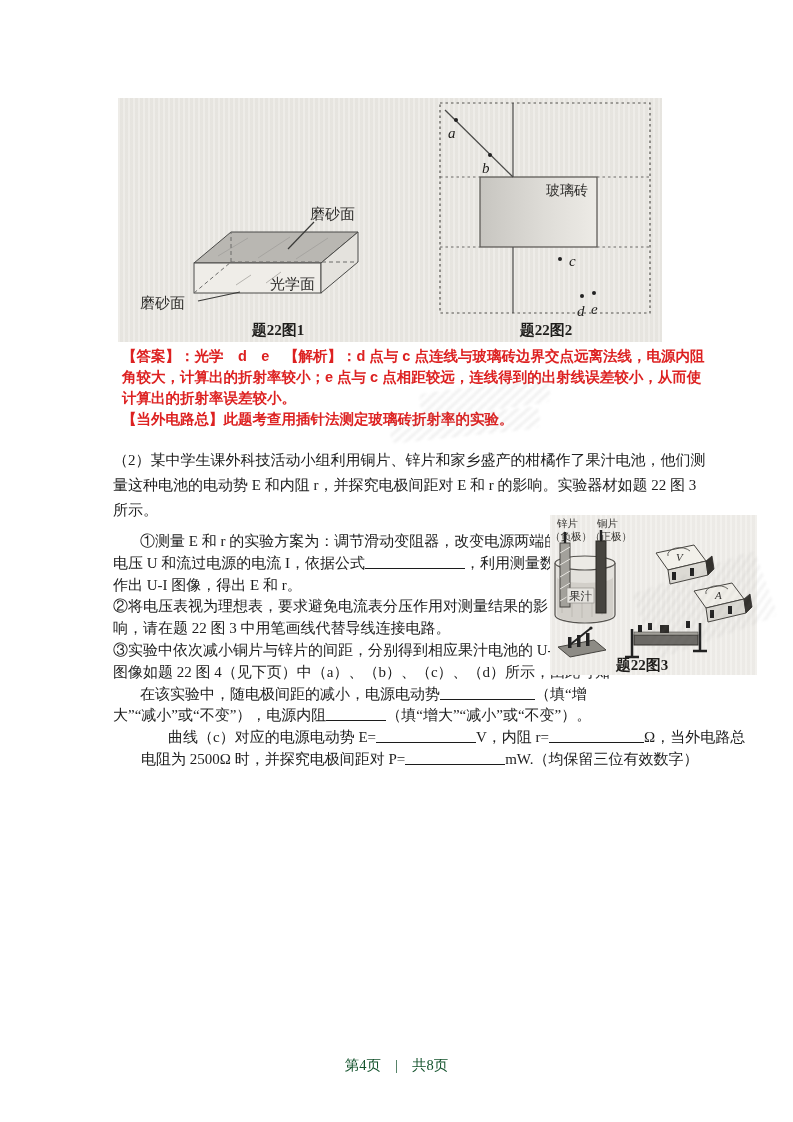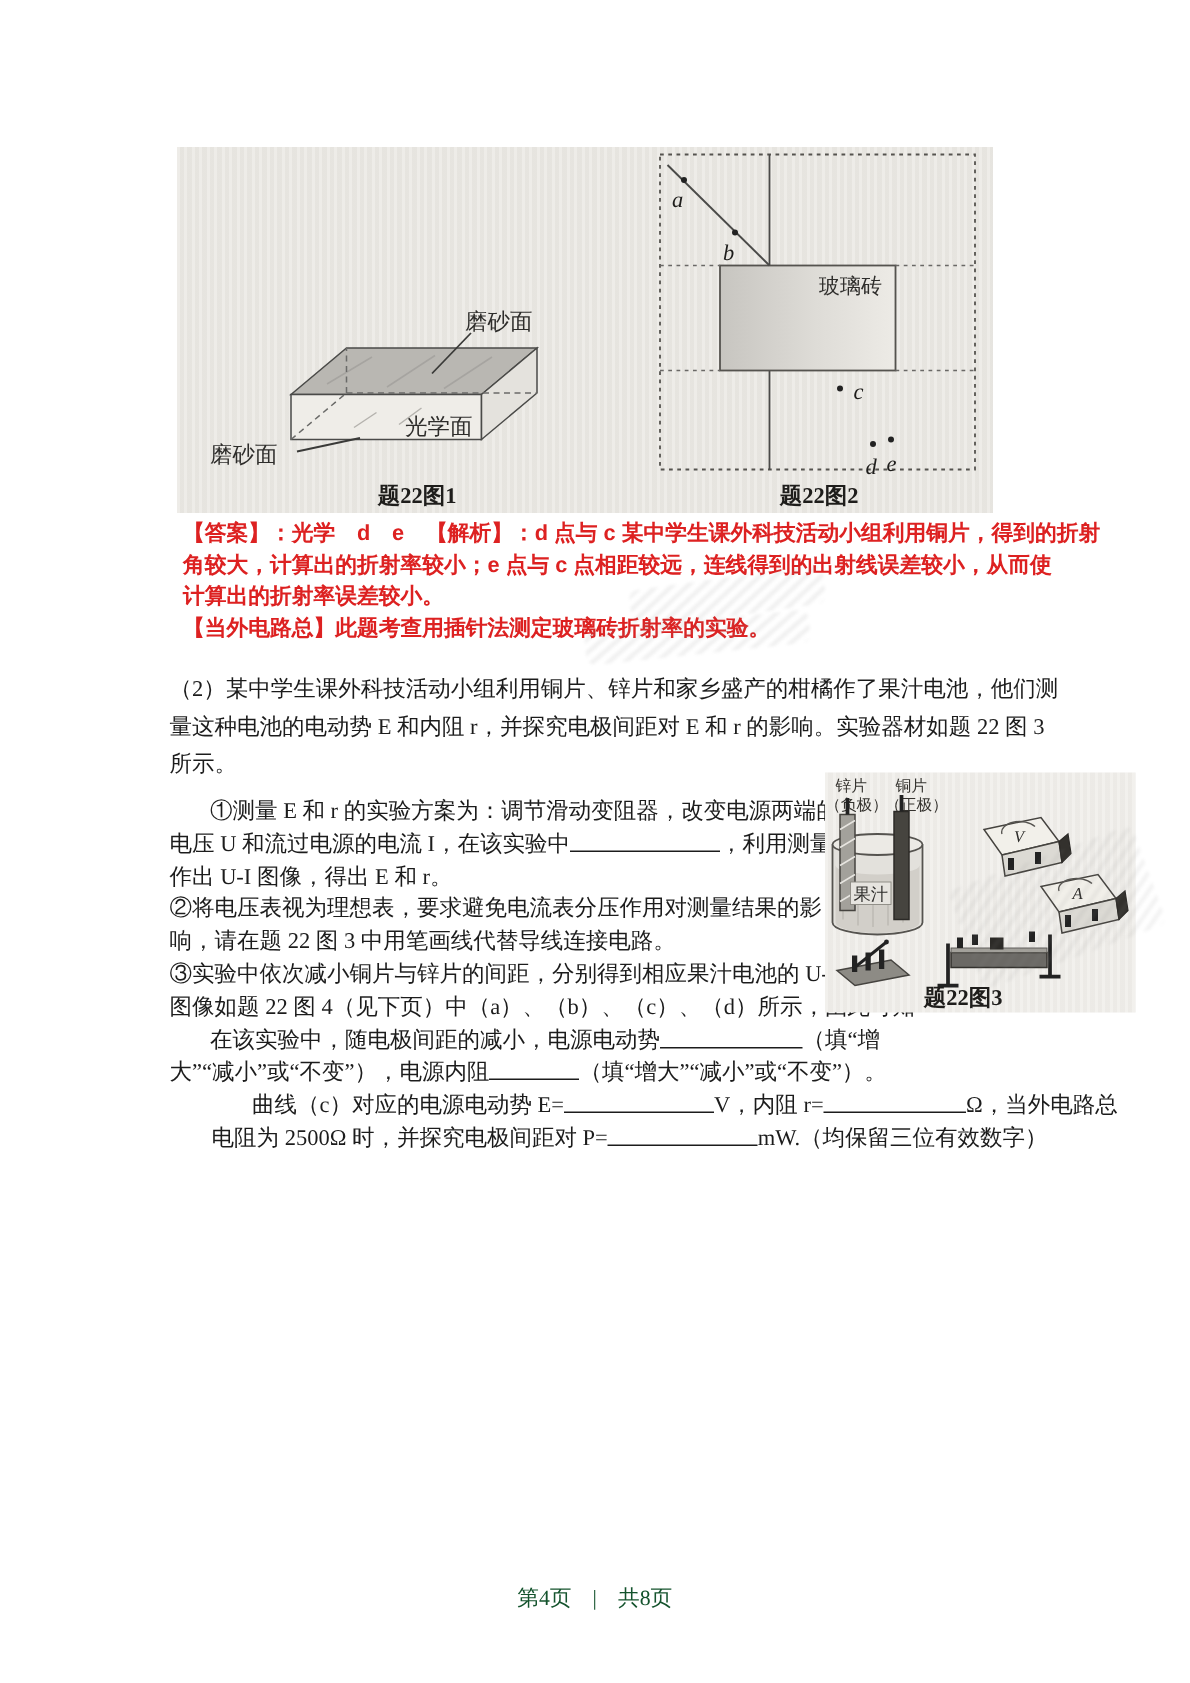--- a/index.html
+++ b/index.html
@@ -128,37 +128,37 @@
       <text class="pt-label" x="52" y="75">b</text>
       <text class="pt-label" x="139" y="168">c</text>
       <text class="pt-label" x="147" y="218">d</text>
       <text class="pt-label" x="161" y="216">e</text>
       <text x="116" y="97" font-size="14">玻璃砖</text>
       <text class="svg-caption" x="116" y="237" text-anchor="middle">题22图2</text>
     </svg>
   </div>
 
   <div class="red-block">
-    <div class="red-line">【答案】：光学　d　e　【解析】：d 点与 c 某中学生课外科技活动小组利用铜片，得到的折射</div>
+    <div class="red-line">【答案】：光学　d　e　【解析】：d 点与 c 点连线与玻璃砖边界交点远离法线，电源内阻</div>
     <div class="red-line">角较大，计算出的折射率较小；e 点与 c 点相距较远，连线得到的出射线误差较小，从而使</div>
     <div class="red-line">计算出的折射率误差较小。</div>
     <div class="red-line">【当外电路总】此题考查用插针法测定玻璃砖折射率的实验。</div>
   </div>
   <div class="wm wm1"></div>
   <div class="wm wm2"></div>
 
   <div class="para2">
     <div class="tline">（2）某中学生课外科技活动小组利用铜片、锌片和家乡盛产的柑橘作了果汁电池，他们测</div>
     <div class="tline">量这种电池的电动势 E 和内阻 r，并探究电极间距对 E 和 r 的影响。实验器材如题 22 图 3</div>
     <div class="tline">所示。</div>
   </div>
 
   <div class="col-text">
     <div class="tline indent"><span>①测量 E 和 r 的实验方案为：调节滑动变阻器，改变电源两端的</span></div>
-    <div class="tline"><span>电压 U 和流过电源的电流 I，在该实验中</span><span class="blank bw100"></span><span>，利用测量数据</span></div>
+    <div class="tline"><span>电压 U 和流过电源的电流 I，依据公式</span><span class="blank bw100"></span><span>，利用测量数据</span></div>
     <div class="tline"><span>作出 U-I 图像，得出 E 和 r。</span></div>
     <div class="tline"><span>②将电压表视为理想表，要求避免电流表分压作用对测量结果的影</span></div>
     <div class="tline"><span>响，请在题 22 图 3 中用笔画线代替导线连接电路。</span></div>
     <div class="tline"><span>③实验中依次减小铜片与锌片的间距，分别得到相应果汁电池的 U-I</span></div>
     <div class="tline"><span>图像如题 22 图 4（见下页）中（a）、（b）、（c）、（d）所示，由此可知</span></div>
     <div class="tline indent"><span>在该实验中，随电极间距的减小，电源电动势</span><span class="blank bw95"></span><span>（填“增</span></div>
     <div class="tline"><span>大”“减小”或“不变”），电源内阻</span><span class="blank bw60"></span><span>（填“增大”“减小”或“不变”）。</span></div>
   </div>
 
   <div class="fig3-wrap">

